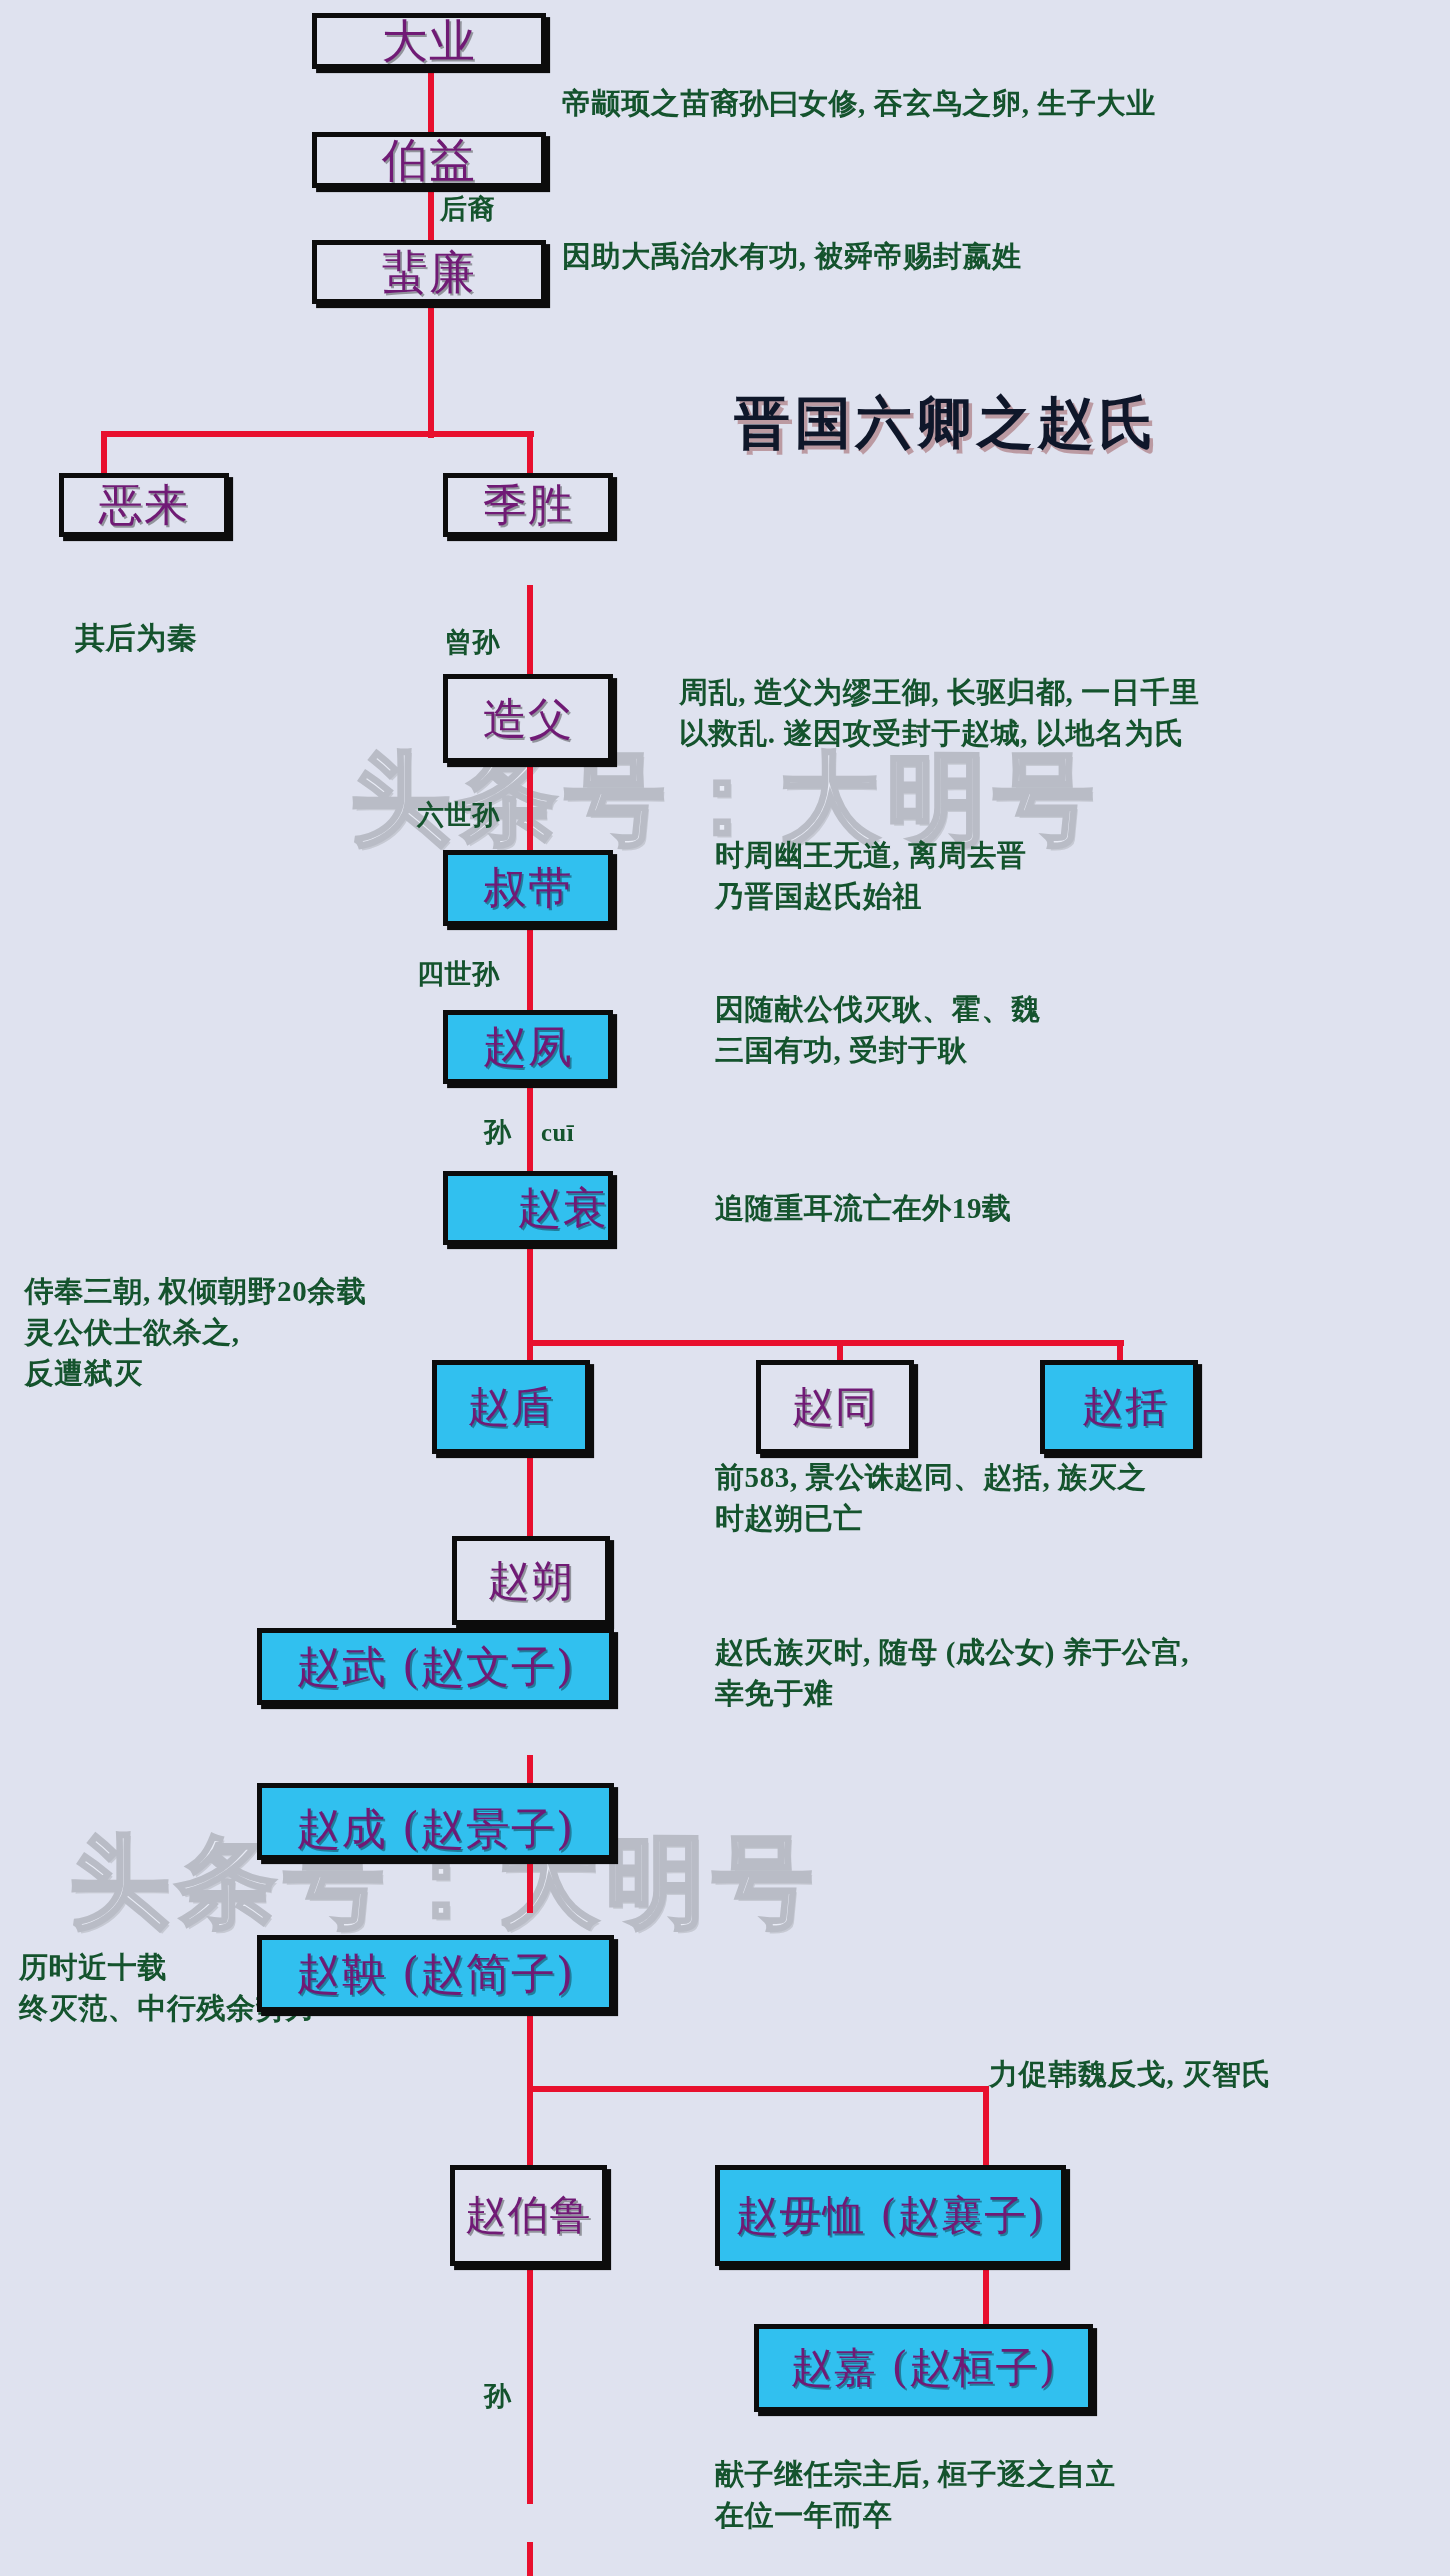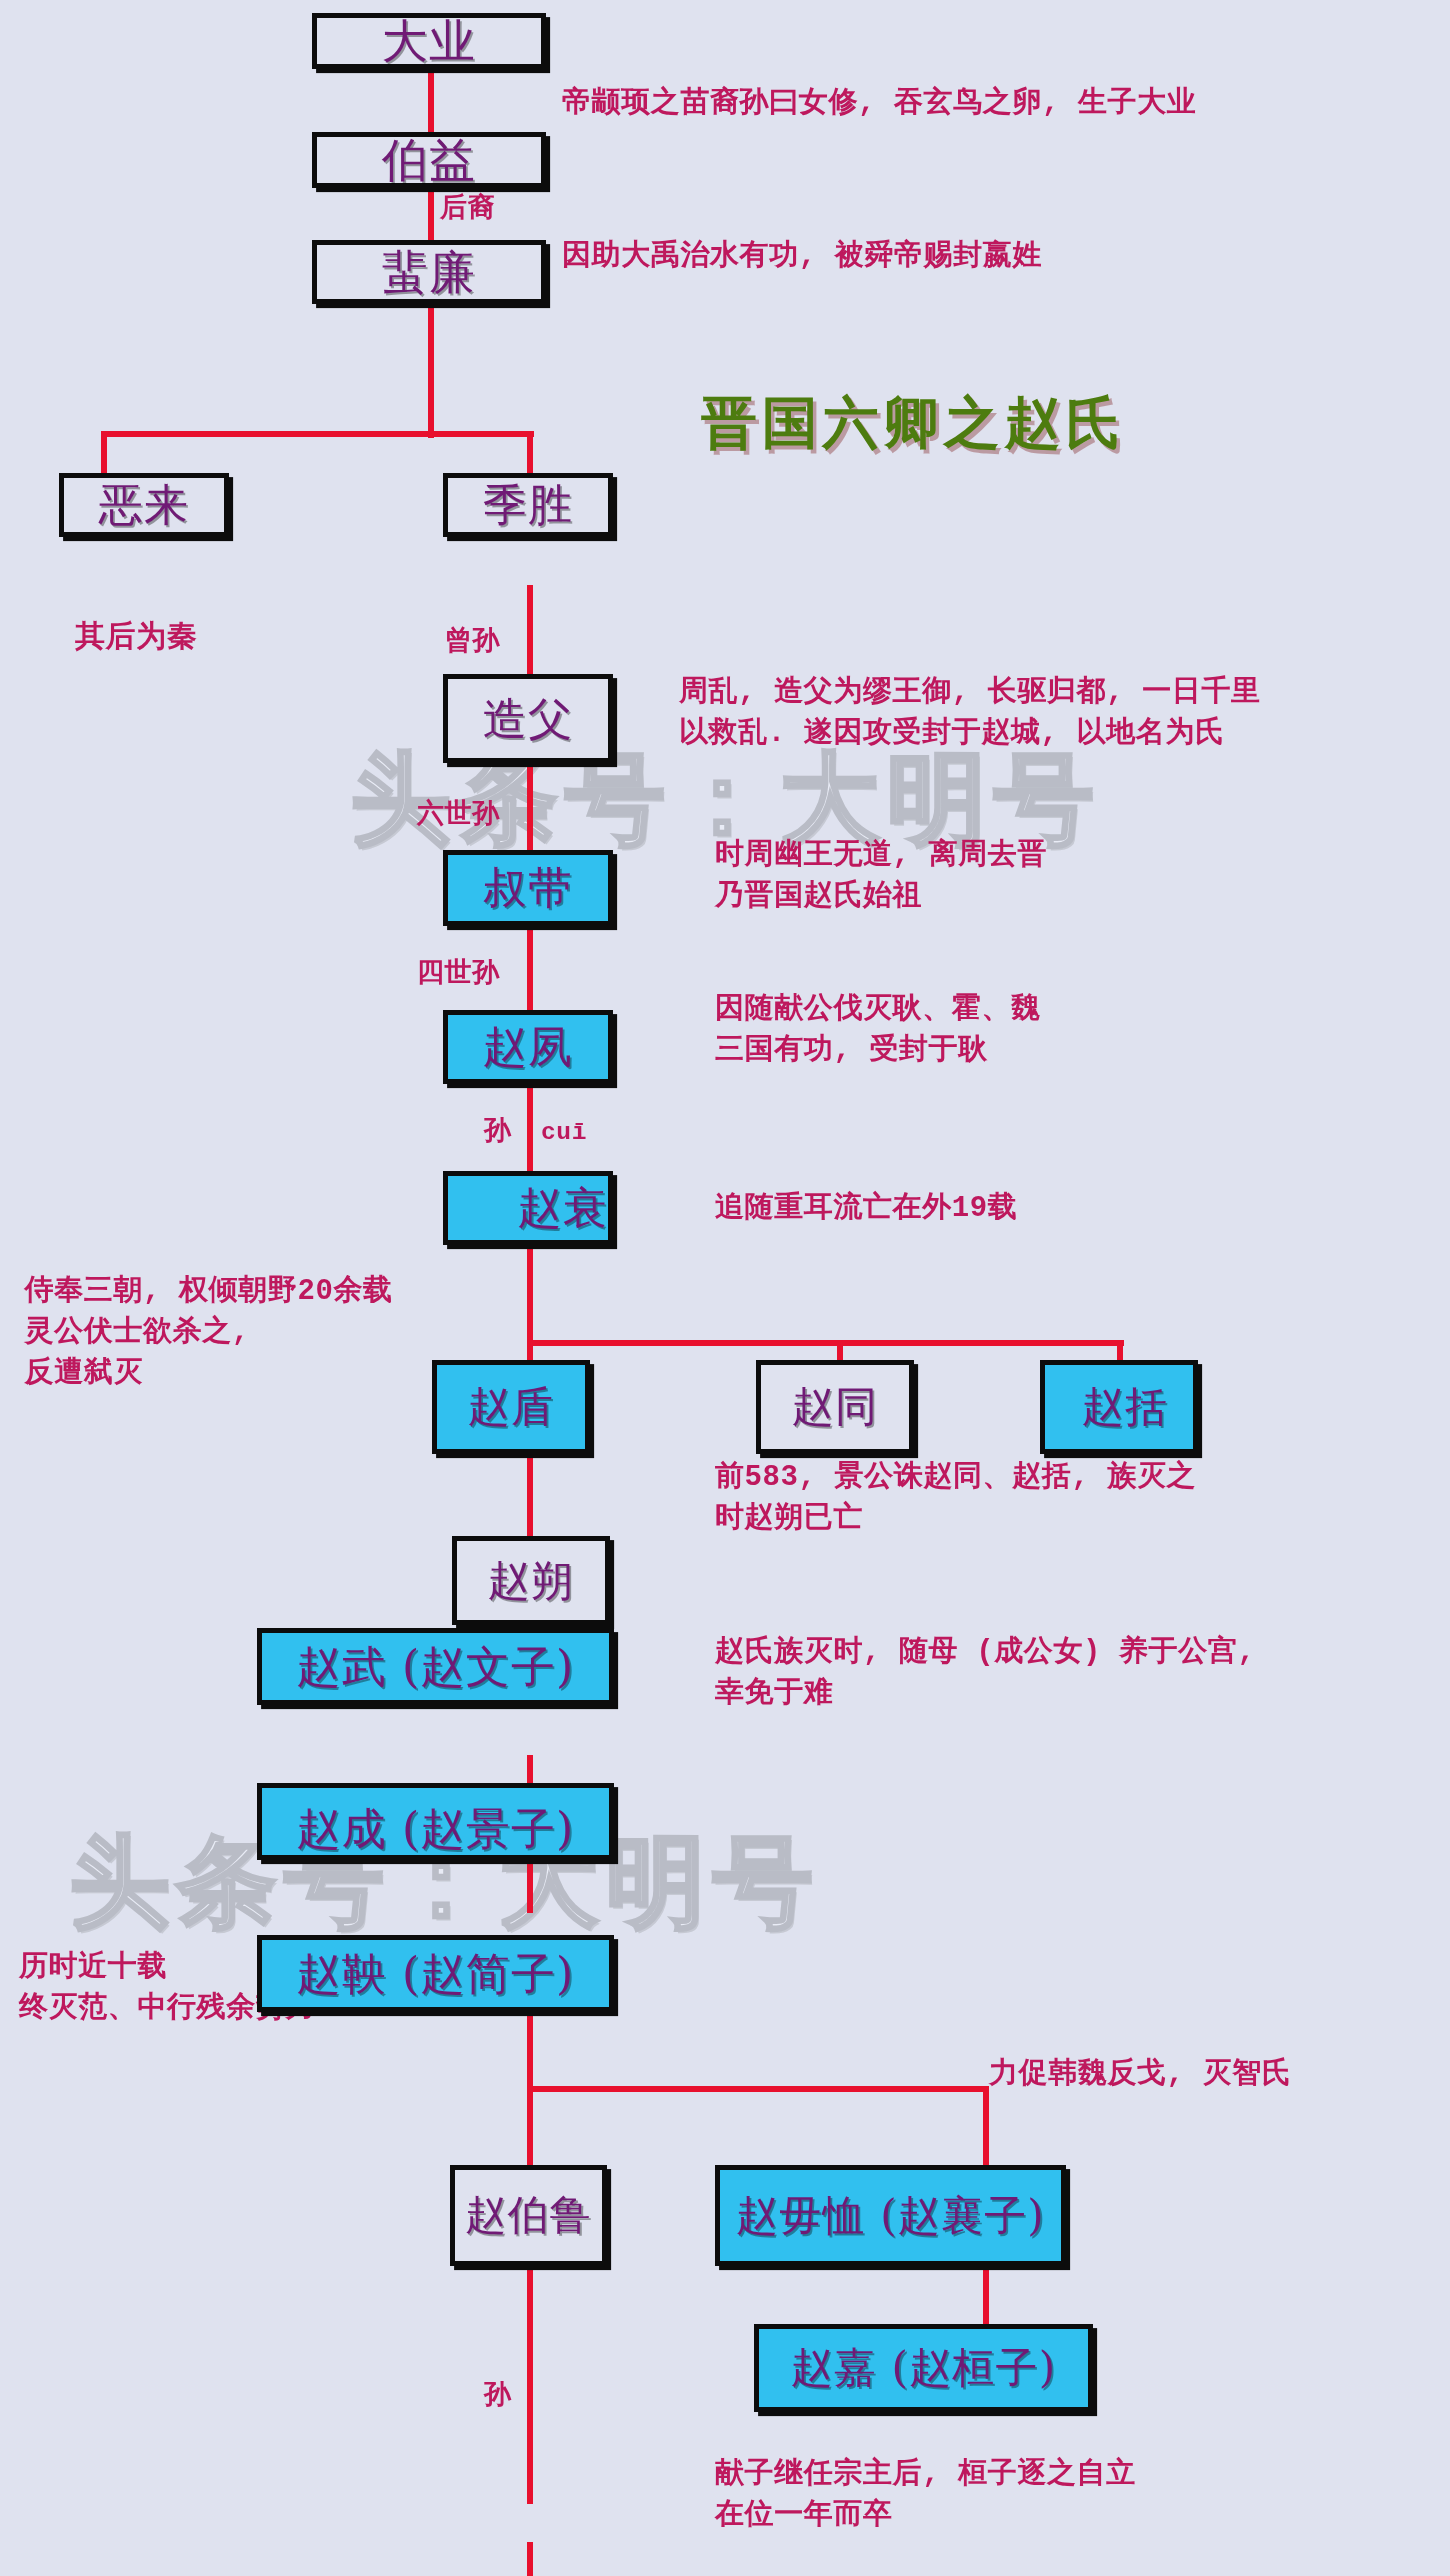--- a/index.html
+++ b/index.html
@@ -55,40 +55,40 @@
     color:#701a75;
     white-space:nowrap;
     line-height:1;
     letter-spacing:1.2px;
     text-shadow:1.8px 1.8px 0 rgba(0,0,0,.35);
   }
 
   
   .note{
     position:absolute;
-    font-family:Liberation Mono, monospace;
+    font-family:Liberation Serif, serif;
     font-weight:700;
-    color:#be185d;
+    color:#14532d;
     line-height:1.42;
     white-space:pre-line;
     z-index:5;
     letter-spacing:0.6px;
   }
   .note.big{ font-size:29px; }
   .note.rel{ font-size:27px; }
   .note.sub{ font-size:30px; }
 
   .title{
     position:absolute;
-    left:701px;
+    left:734px;
     top:386px;
     font-family:"DejaVu Serif","Liberation Serif",serif;
     font-size:56px;
     font-weight:700;
-    color:#4d7c0f;
+    color:#0f172a;
     letter-spacing:4.7px;
     white-space:nowrap;
     text-shadow:3.5px 3.5px 0 rgba(120,20,20,.35);
     z-index:7;
   }
 </style>
 </head>
 <body>
 
 <div id="stage">

